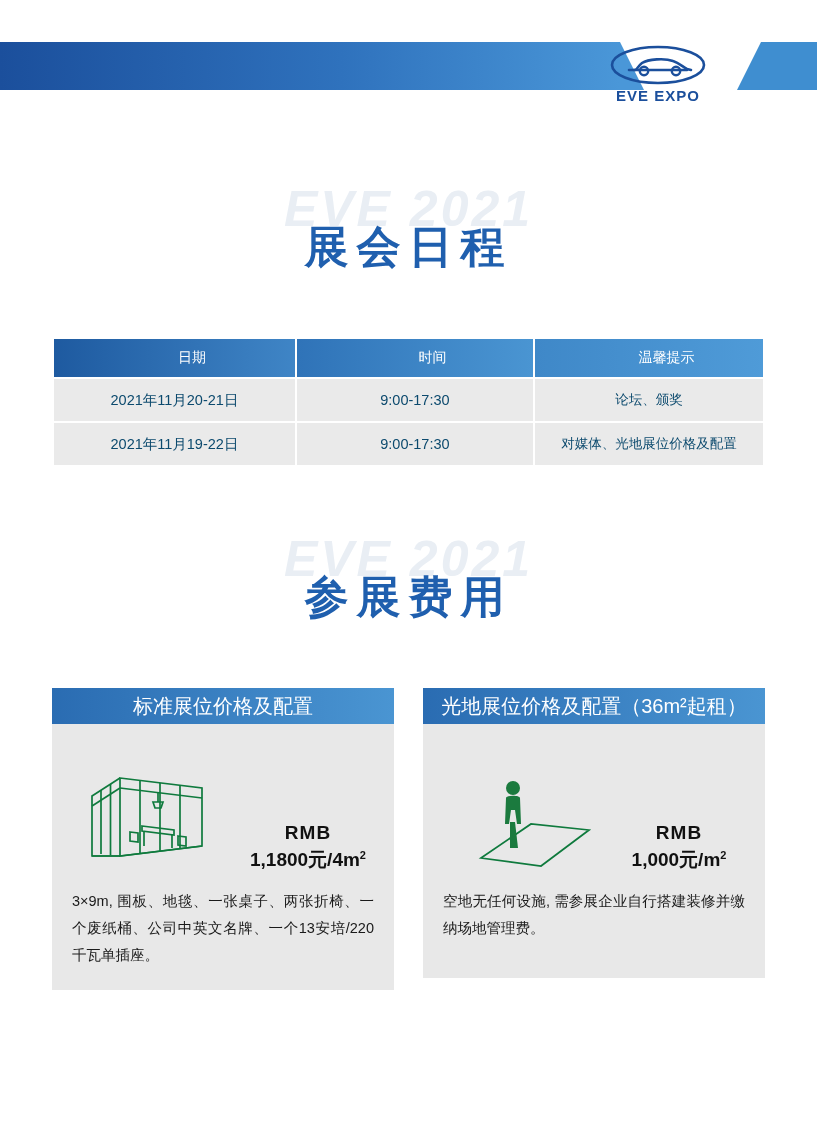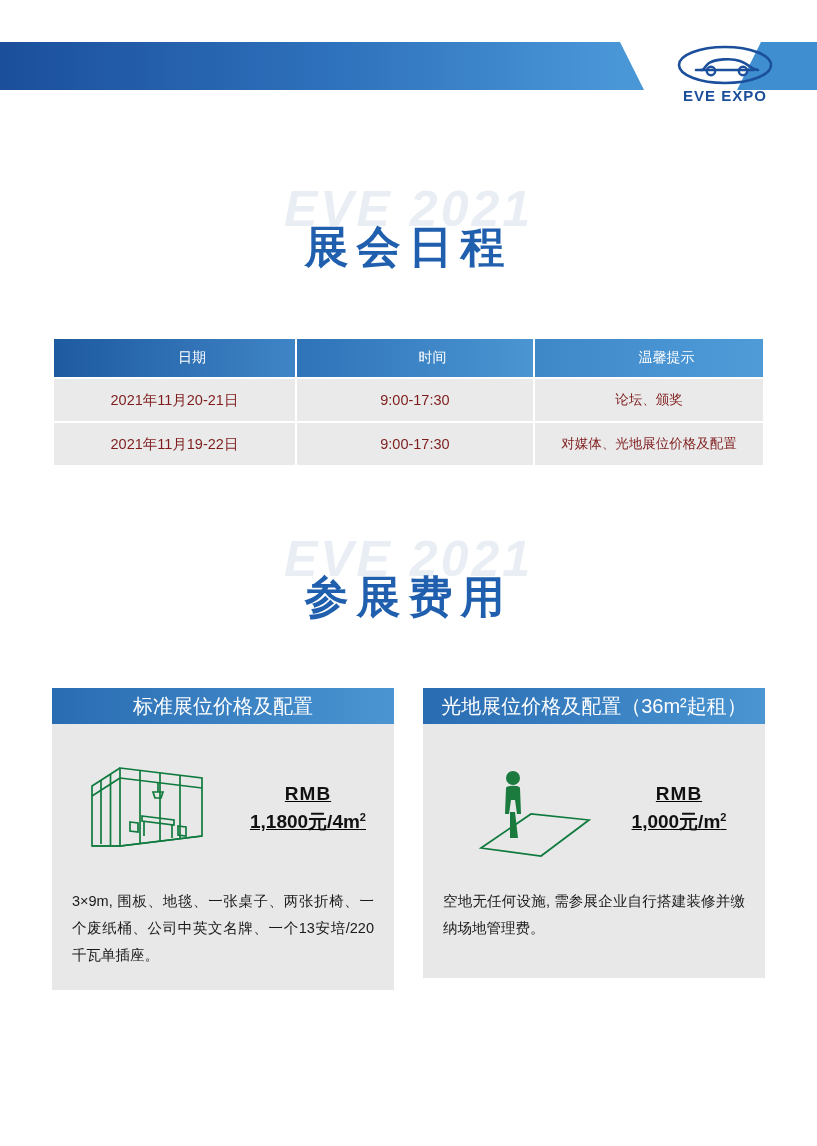--- a/index.html
+++ b/index.html
@@ -42,21 +42,21 @@
     position: absolute;
     top: 0; right: 0;
     width: 80px; height: 48px;
     background: #3f8ed0;
     clip-path: polygon(24px 0, 100% 0, 100% 100%, 0 100%);
   }
   
   .logo {
     position: absolute;
     top: 44px;
-    left: 670px;
+    left: 603px;
     width: 110px;
     height: 62px;
     text-align: center;
   }
   .logo svg { display: block; }
   .logo-text {
     margin-top: 1px;
     font-size: 15px;
     font-weight: bold;
     letter-spacing: 1px;
@@ -107,21 +107,21 @@
     text-align: center;
     padding-left: 36px;
   }
   .th1 { background: linear-gradient(90deg, #1e5aa0 0%, #3f85c6 100%); width: 243px; }
   .th2 { background: linear-gradient(90deg, #2f73b8 0%, #4a95d2 100%); width: 238px; }
   .th3 { background: linear-gradient(90deg, #3f88c8 0%, #4f9bd8 100%); width: 230px; }
   .table td {
     height: 42px;
     background: #eaeaea;
     font-size: 14.5px;
-    color: #7f1d1d;
+    color: #0c4a6e;
     text-align: center;
   }
   .table td.tip { font-size: 13.5px; }
 
   
   .cards {
     position: absolute;
     left: 52px; top: 688px;
     width: 713px;
     display: flex;
@@ -137,23 +137,22 @@
     background: linear-gradient(90deg, #2a6cb2 0%, #4a95d2 100%);
   }
   .card-body {
     background: #e8e8e8;
     padding: 18px 20px 22px 20px;
     min-height: 254px;
     position: relative;
   }
   .card-top {
     display: flex;
-    align-items: center;
+    align-items: flex-end;
     height: 132px;
-    text-decoration: underline;
   }
   .card-illu {
     width: 170px;
     display: flex;
     align-items: center;
     justify-content: center;
   }
   .price {
     flex: 1;
     text-align: center;

